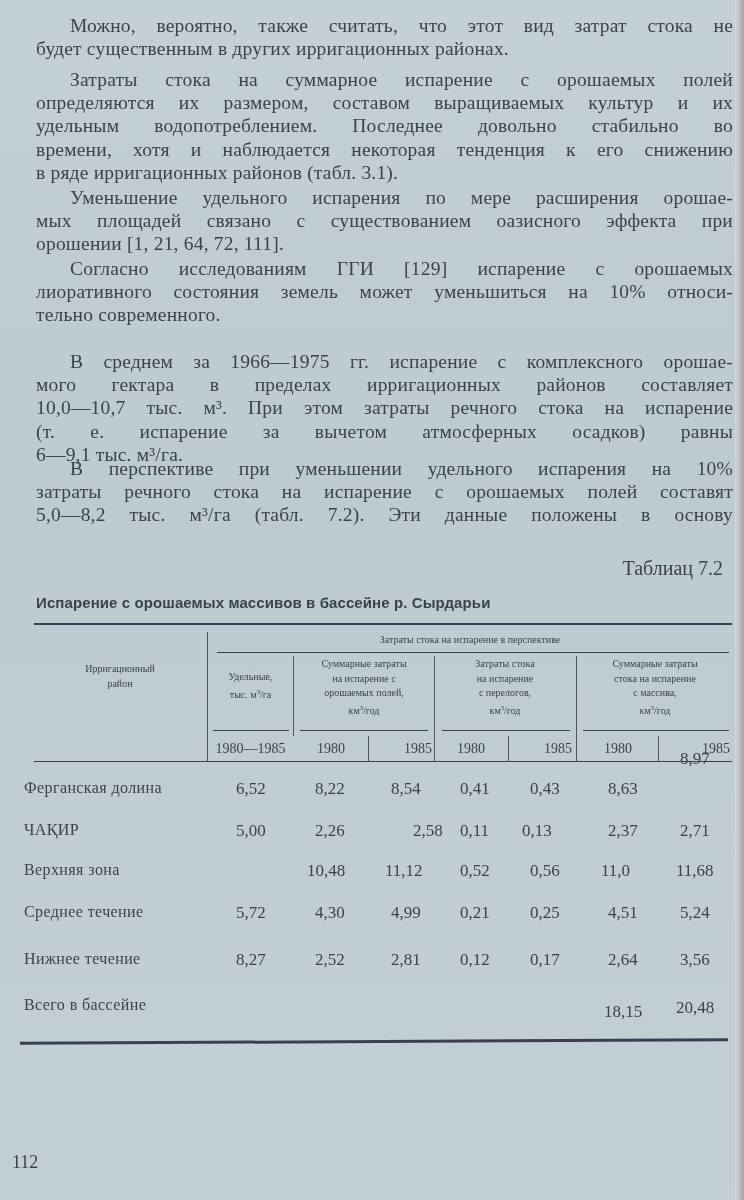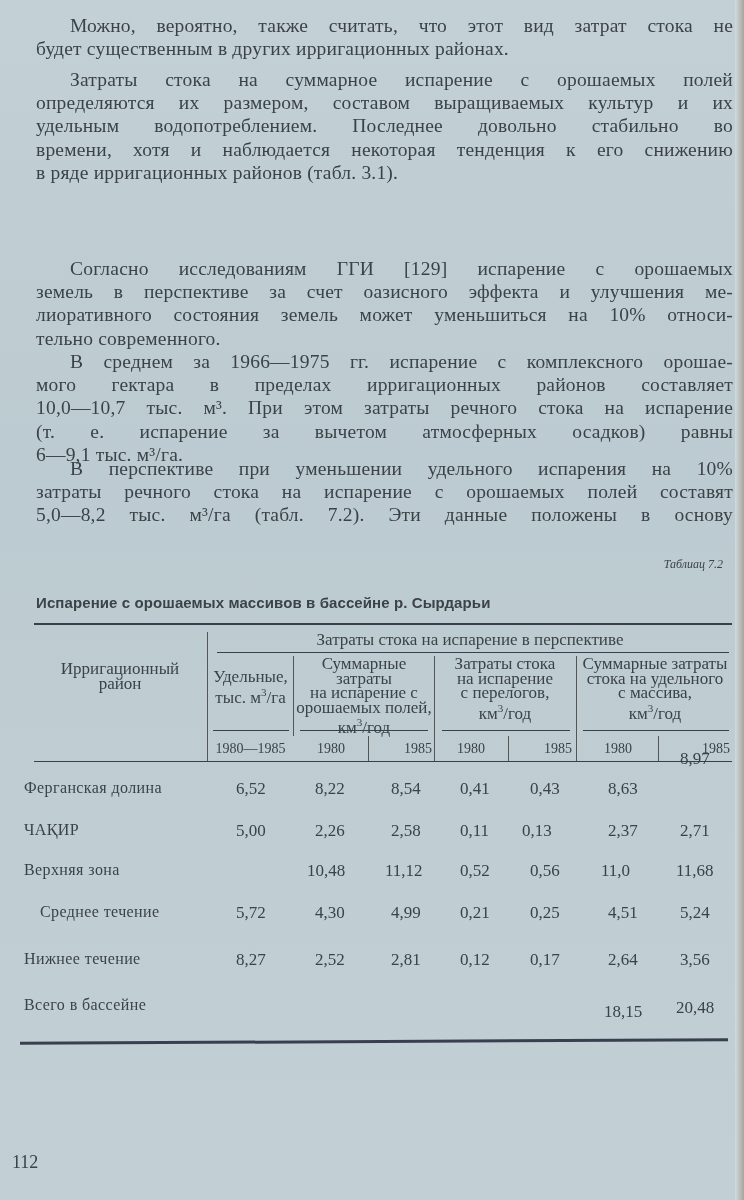--- a/index.html
+++ b/index.html
@@ -21,30 +21,30 @@
   .para {
     position: absolute; left: 36px; width: 697px;
     font-size: 19.5px; line-height: 23.2px;
     text-align: justify; letter-spacing: 0.2px;
   }
   .para .ln { display: block; white-space: nowrap; text-align-last: justify; text-align: justify; }
   .para .ln.last { text-align-last: left; }
   .para .ln.indent { padding-left: 34px; }
   .tablecap {
     position: absolute; right: 12px; top: 557px;
-    font-style: italic; font-size: 12px;
+    font-size: 20px;
   }
   .tabletitle {
     position: absolute; left: 36px; top: 594px;
     font-family: "Liberation Sans", "DejaVu Sans", sans-serif;
     font-size: 15px; font-weight: bold; letter-spacing: 0.1px;
   }
   .rule { position: absolute; background: #3a3f4f; }
   .vline { position: absolute; width: 1px; background: #555; }
-  .th { position: absolute; font-size: 17px; line-height: 14.5px; text-align: center; }
+  .th { position: absolute; font-size: 10px; line-height: 14.5px; text-align: center; }
   .cell { position: absolute; font-size: 17px; }
   .rowlabel { position: absolute; left: 24px; font-size: 16px; letter-spacing: 0.4px; }
   .pagenum { position: absolute; left: 12px; top: 1152px; font-size: 18px; }
   sup { font-size: 0.65em; }
 </style>
 </head>
 <body>
 
 <div class="page">
 
@@ -54,24 +54,28 @@
   </div>
 
   <div class="para" style="top:68px;">
     <span class="ln indent">Затраты стока на суммарное испарение с орошаемых полей</span>
     <span class="ln">определяются их размером, составом выращиваемых культур и их</span>
     <span class="ln">удельным водопотреблением. Последнее довольно стабильно во</span>
     <span class="ln">времени, хотя и наблюдается некоторая тенденция к его снижению</span>
     <span class="ln last">в ряде ирригационных районов (табл. 3.1).</span>
   </div>
 
+  <div class="para" style="top:186px;">
+    <span class="ln indent">Уменьшение удельного испарения по мере расширения орошае-</span>
+    <span class="ln">мых площадей связано с существованием оазисного эффекта при</span>
+    <span class="ln last">орошении [1, 21, 64, 72, 111].</span>
+  </div>
 
   <div class="para" style="top:257px;">
     <span class="ln indent">Согласно исследованиям ГГИ [129] испарение с орошаемых</span>
-    <span class="ln">земель в перспективе за счет оазисного эффекта и улучшения ме-</span>
     <span class="ln">лиоративного состояния земель может уменьшиться на 10% относи-</span>
     <span class="ln last">тельно современного.</span>
   </div>
 
   <div class="para" style="top:350px;">
     <span class="ln indent">В среднем за 1966—1975 гг. испарение с комплексного орошае-</span>
     <span class="ln">мого гектара в пределах ирригационных районов составляет</span>
     <span class="ln">10,0—10,7 тыс. м³. При этом затраты речного стока на испарение</span>
     <span class="ln">(т. е. испарение за вычетом атмосферных осадков) равны</span>
     <span class="ln last">6—9,1 тыс. м³/га.</span>
@@ -115,21 +119,21 @@
     <div class="th" style="left:436px; top:657px; width:138px;">
       <div>Затраты стока</div>
       <div>на испарение</div>
       <div>с перелогов,</div>
       <div>км<sup>3</sup>/год</div>
     </div>
     <div class="vline" style="left:576px; top:656px; height:105px;"></div>
 
     <div class="th" style="left:578px; top:657px; width:154px;">
       <div>Суммарные затраты</div>
-      <div>стока на удельного</div>
+      <div>стока на испарение</div>
       <div>с массива,</div>
       <div>км<sup>3</sup>/год</div>
     </div>
 
     <div class="rule" style="left:213px; top:730px; width:76px; height:1px;"></div>
     <div class="rule" style="left:300px; top:730px; width:128px; height:1px;"></div>
     <div class="rule" style="left:442px; top:730px; width:128px; height:1px;"></div>
     <div class="rule" style="left:583px; top:730px; width:146px; height:1px;"></div>
 
     <div class="th" style="left:209px; top:742px; width:83px; font-size:14px;">1980—1985</div>
@@ -153,40 +157,40 @@
       <div class="cell" style="left:460px; top:779px;">0,41</div>
       <div class="cell" style="left:530px; top:779px;">0,43</div>
       <div class="cell" style="left:608px; top:779px;">8,63</div>
       <div class="cell" style="left:680px; top:733px;margin-top:16px;">8,97</div>
     </div>
 
     <div>
       <div class="rowlabel" style="top:821px;">ЧАҚИР</div>
       <div class="cell" style="left:236px; top:821px;">5,00</div>
       <div class="cell" style="left:315px; top:821px;">2,26</div>
-      <div class="cell" style="left:391px; top:821px;">2,58</div>
+      <div class="cell" style="left:413px; top:821px;">2,58</div>
       <div class="cell" style="left:460px; top:821px;">0,11</div>
       <div class="cell" style="left:522px; top:821px;">0,13</div>
       <div class="cell" style="left:608px; top:821px;">2,37</div>
       <div class="cell" style="left:680px; top:821px;">2,71</div>
     </div>
 
     <div>
       <div class="rowlabel" style="top:861px;">Верхняя зона</div>
       <div class="cell" style="left:236px; top:861px;"></div>
       <div class="cell" style="left:307px; top:861px;">10,48</div>
       <div class="cell" style="left:385px; top:861px;">11,12</div>
       <div class="cell" style="left:460px; top:861px;">0,52</div>
       <div class="cell" style="left:530px; top:861px;">0,56</div>
       <div class="cell" style="left:601px; top:861px;">11,0</div>
       <div class="cell" style="left:676px; top:861px;">11,68</div>
     </div>
 
     <div>
-      <div class="rowlabel" style="top:903px;margin-left:16px;">Среднее течение</div>
+      <div class="rowlabel" style="top:903px;">Среднее течение</div>
       <div class="cell" style="left:236px; top:903px;">5,72</div>
       <div class="cell" style="left:315px; top:903px;">4,30</div>
       <div class="cell" style="left:391px; top:903px;">4,99</div>
       <div class="cell" style="left:460px; top:903px;">0,21</div>
       <div class="cell" style="left:530px; top:903px;">0,25</div>
       <div class="cell" style="left:608px; top:903px;">4,51</div>
       <div class="cell" style="left:680px; top:903px;">5,24</div>
     </div>
 
     <div>

